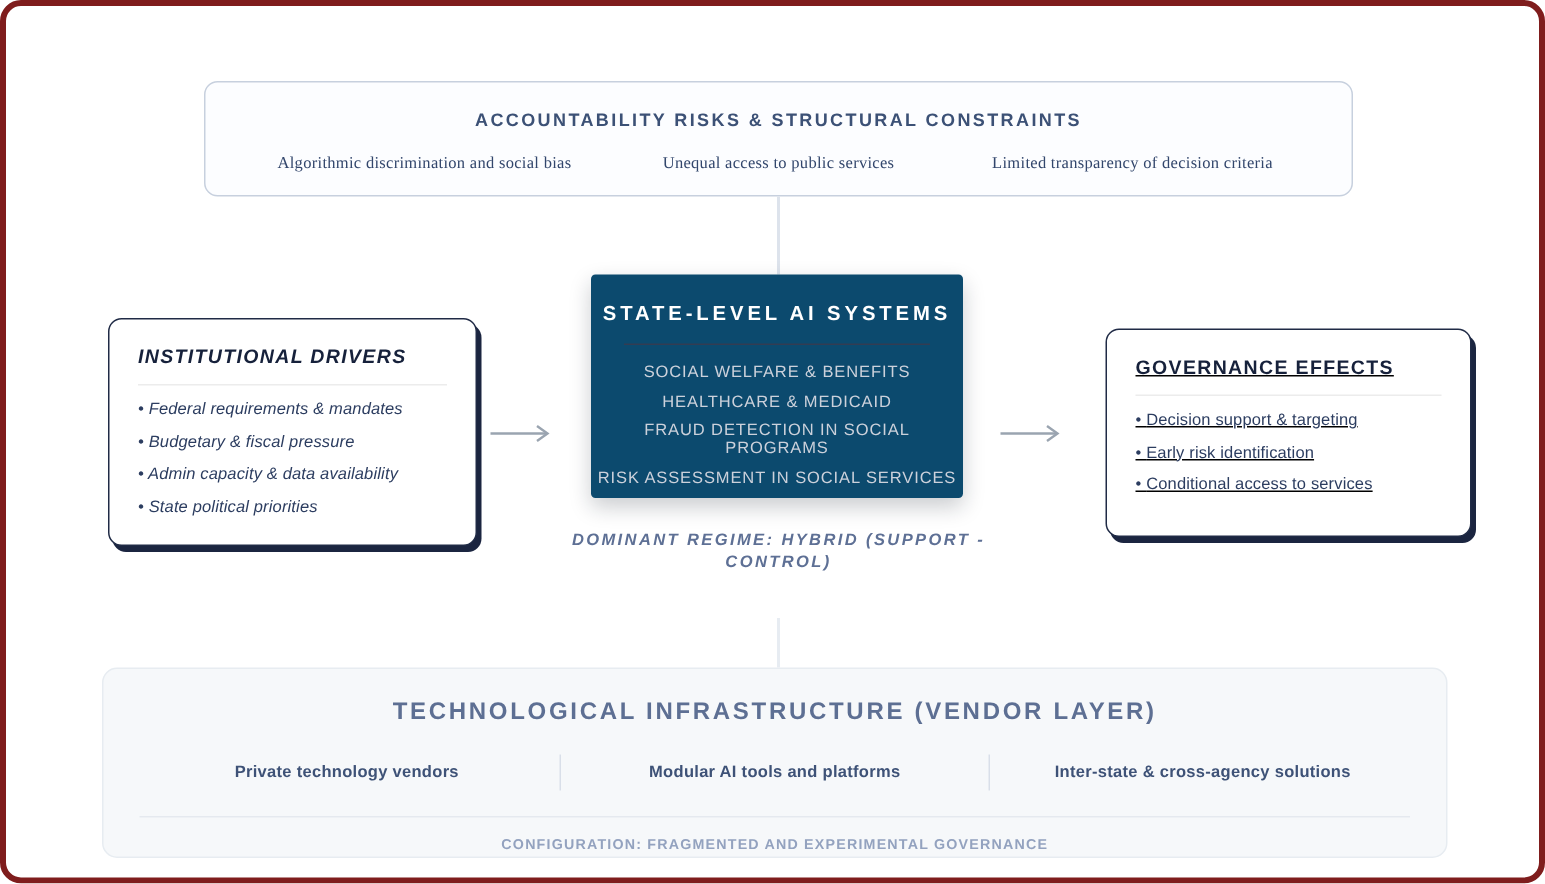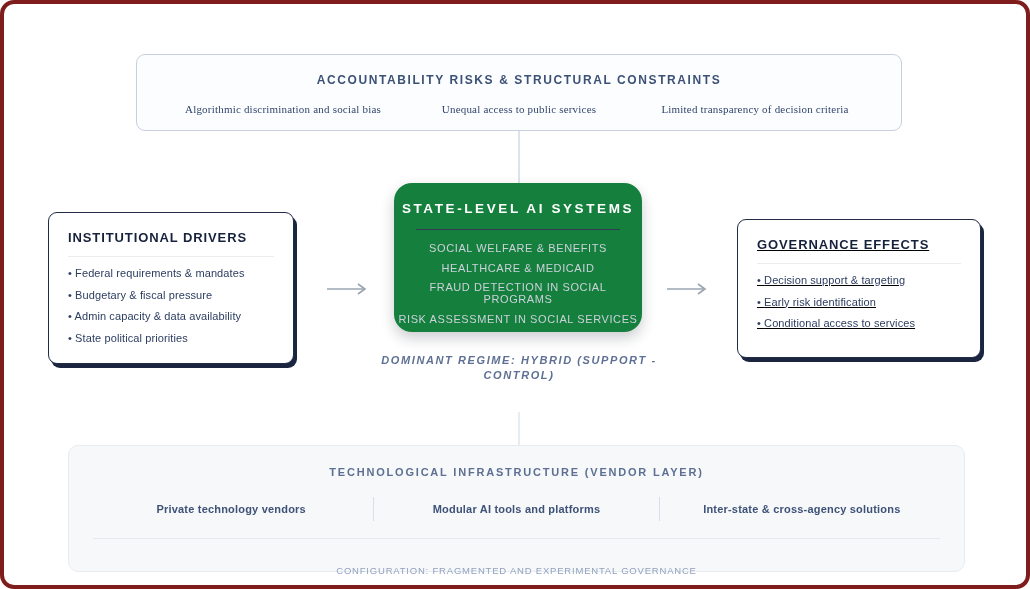--- a/index.html
+++ b/index.html
@@ -50,21 +50,21 @@
 
   
   .side-box {
     position: absolute;
     background: #ffffff;
     border: 1.5px solid #202b46;
     border-radius: 9px;
     box-shadow: 3px 4px 0 #1b2540;
     padding: 17px 19px 0 19px;
   }
-  .box-left  { left: 44px;  top: 208px; width: 246px; height: 152px; }
+  .box-left  { left: 68px;  top: 208px; width: 246px; height: 152px; font-style: italic; }
   .box-right { left: 733px; top: 215px; width: 244px; height: 139px; text-decoration: underline; }
   .side-box .title {
     font-size: 13px; font-weight: bold;
     letter-spacing: 0.9px; color: #16213b;
   }
   .side-box .rule {
     border: none; border-top: 1px solid #ececec;
     margin: 11px 0 10px 0;
   }
   .side-box ul { list-style: none; }
@@ -72,22 +72,22 @@
     font-size: 11px; color: #2c3d60;
     letter-spacing: 0.1px;
     margin-bottom: 9.5px;
   }
   .side-box li::before { content: "• "; }
 
   
   .box-center {
     position: absolute; left: 390px; top: 179px;
     width: 248px; height: 149px;
-    background: #15803d;
-    border-radius: 18px;
+    background: #0c4a6e;
+    border-radius: 3px;
     box-shadow: 0 6px 14px rgba(19,26,43,0.22);
     text-align: center;
   }
   .box-center .title {
     margin-top: 18px;
     font-size: 13.5px; font-weight: bold;
     letter-spacing: 2.6px;
     color: #ffffff;
   }
   .box-center .rule {
@@ -120,21 +120,21 @@
   .box-bottom {
     position: absolute; left: 64px; top: 441px;
     width: 897px; height: 127px;
     background: #f6f8fa;
     border: 1px solid #e7ecf1;
     border-radius: 10px;
   }
   .box-bottom .title {
     margin-top: 20px;
     text-align: center;
-    font-size: 11px; font-weight: bold;
+    font-size: 16px; font-weight: bold;
     letter-spacing: 1.8px;
     color: #5d6f93;
   }
   .box-bottom .columns {
     margin-top: 19px;
     display: flex; align-items: center;
     padding: 0 20px;
   }
   .box-bottom .columns .col {
     flex: 1; text-align: center;
@@ -144,23 +144,23 @@
   }
   .box-bottom .vdiv {
     width: 1px; height: 24px;
     background: #d9dfe9;
   }
   .box-bottom .rule {
     border: none; border-top: 1px solid #e5e9ef;
     margin: 17px 24px 0 24px;
   }
   .box-bottom .config {
-    margin-top: 26px;
-    text-align: center;
-    font-size: 9.5px; font-weight: 400;
+    margin-top: 13px;
+    text-align: center;
+    font-size: 9.5px; font-weight: 700;
     letter-spacing: 0.8px;
     color: #93a2bf;
   }
 </style>
 </head>
 <body>
 
 <div class="frame">
 
   <div class="box-top">

